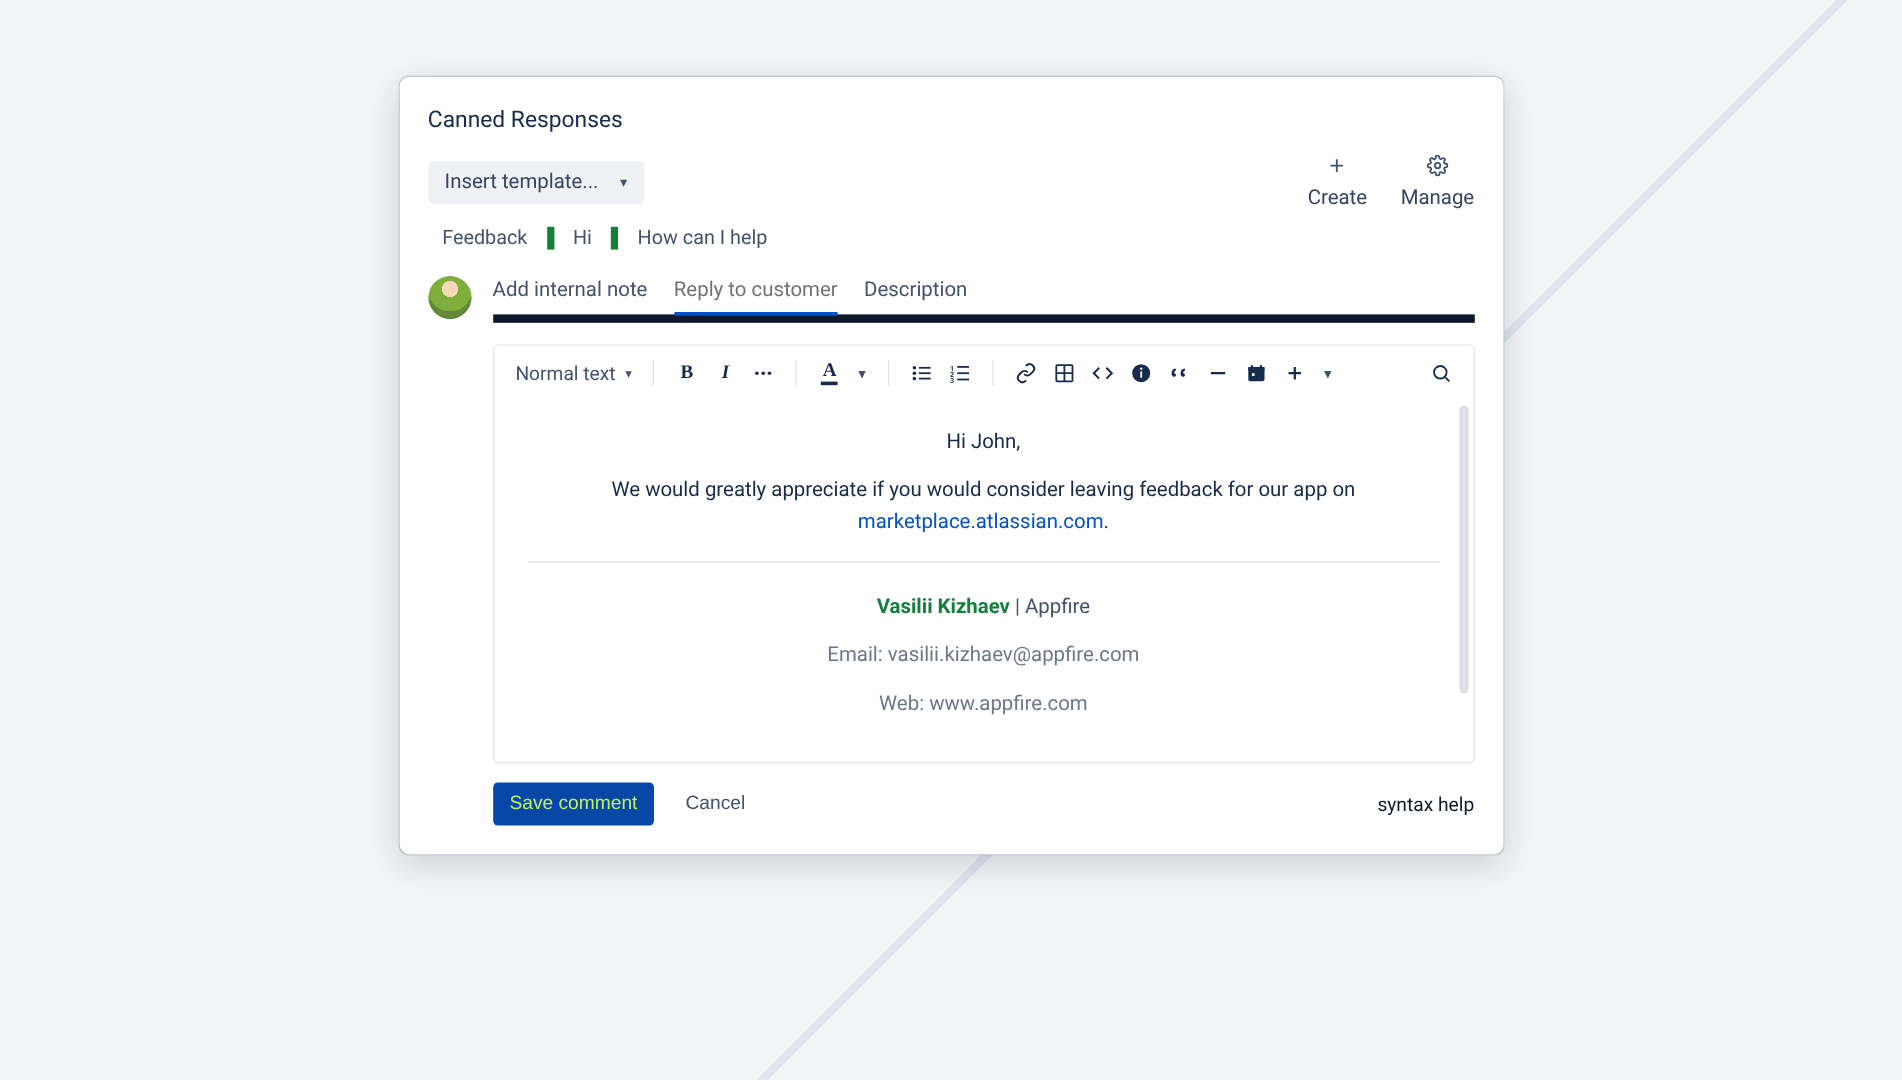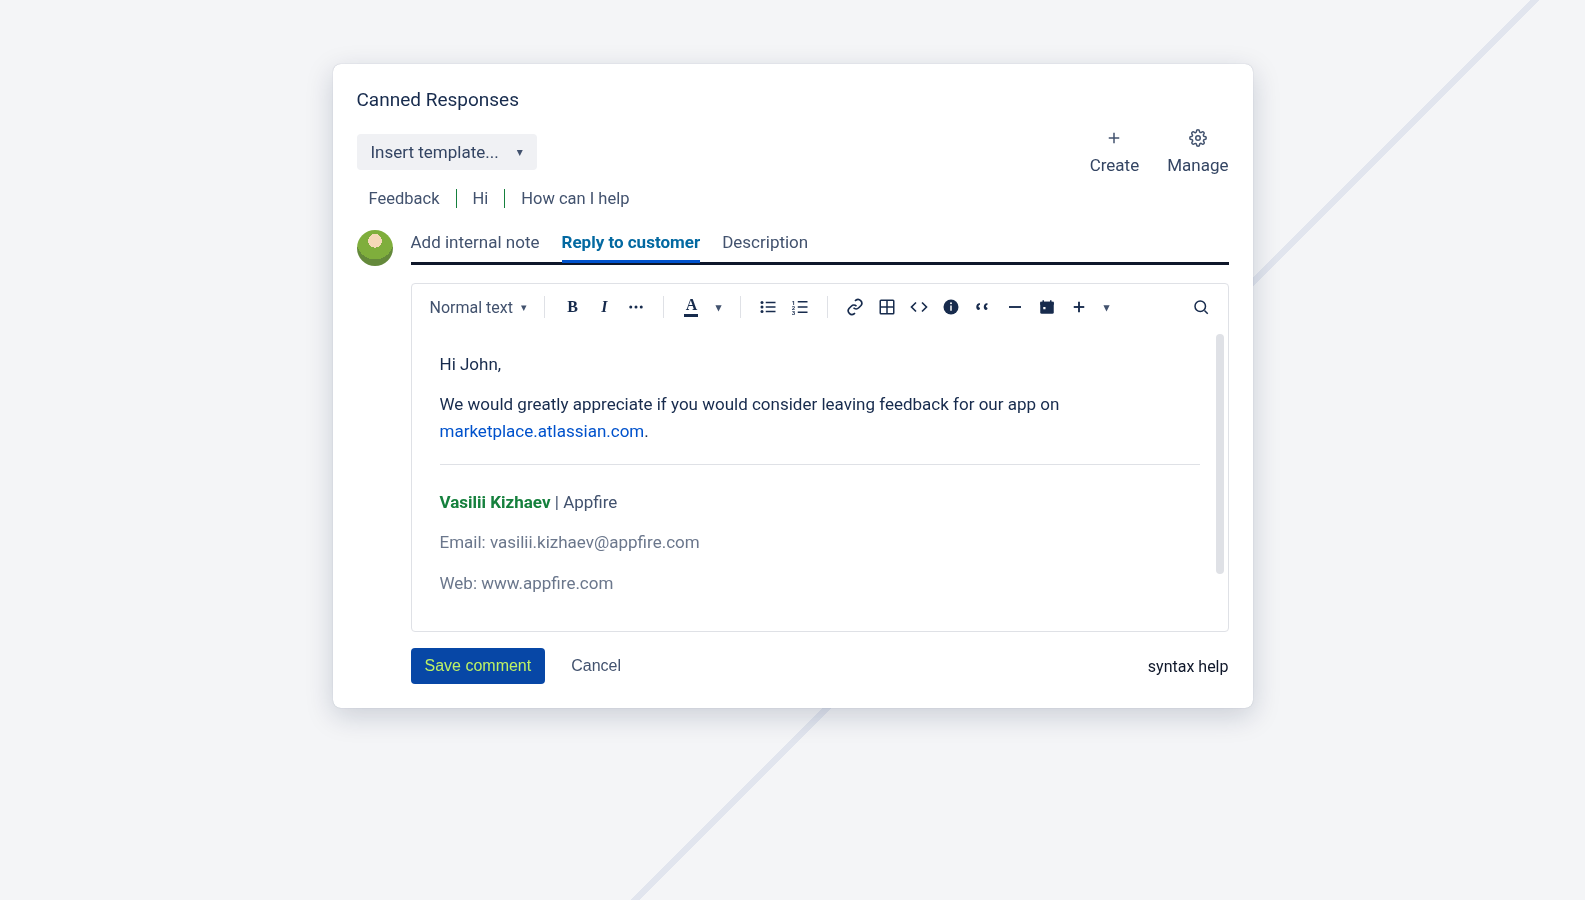--- a/index.html
+++ b/index.html
@@ -74,67 +74,68 @@
   .quick-templates {
     display: flex;
     align-items: center;
     color: #42526E;
     font-size: 16.5px;
     margin-bottom: 20px;
     padding-left: 12px;
   }
   .quick-templates span {
     padding: 0 16px;
-    border-right: 1px solid #15803d;
+    border-right: 6px solid #15803d;
     cursor: pointer;
   }
   .quick-templates span:first-child { padding-left: 0; }
   .quick-templates span:last-child { border-right: none; }
   .tabs-row {
     display: flex;
     align-items: flex-start;
     gap: 18px;
   }
   .avatar {
     width: 36px; height: 36px;
     border-radius: 50%;
     flex-shrink: 0;
     background: radial-gradient(circle at 50% 30%, #f5d8b8 0 22%, #7fae3c 22% 60%, #64893b 60%);
     margin-top: 2px;
   }
   .tabs-and-editor { flex: 1; }
   .tabs {
     display: flex;
     gap: 22px;
-    border-bottom: 3px solid #0f172a;
+    border-bottom: 7px solid #0f172a;
   }
   .tab {
     font-size: 17px;
     color: #42526E;
     padding: 4px 0 10px 0;
     cursor: pointer;
     position: relative;
   }
   .tab.active {
-    color: #0369a1;
-    font-weight: 700;
+    color: #737373;
+    font-weight: 400;
   }
   .tab.active::after {
     content: "";
     position: absolute;
     left: 0; right: 0; bottom: -1px;
     height: 3px;
     background: #0052CC;
   }
   .editor-box {
     margin-top: 18px;
     border: 1px solid #dfe1e6;
     border-radius: 4px;
     background: #fff;
     position: relative;
+    text-align: center;
   }
   .toolbar {
     display: flex;
     align-items: center;
     gap: 6px;
     padding: 10px 14px;
     border-bottom: 1px solid rgba(0,0,0,0);
   }
   .tb-group { display: flex; align-items: center; gap: 6px; }
   .tb-sep { width: 1px; height: 22px; background: #dfe1e6; margin: 0 8px; }

